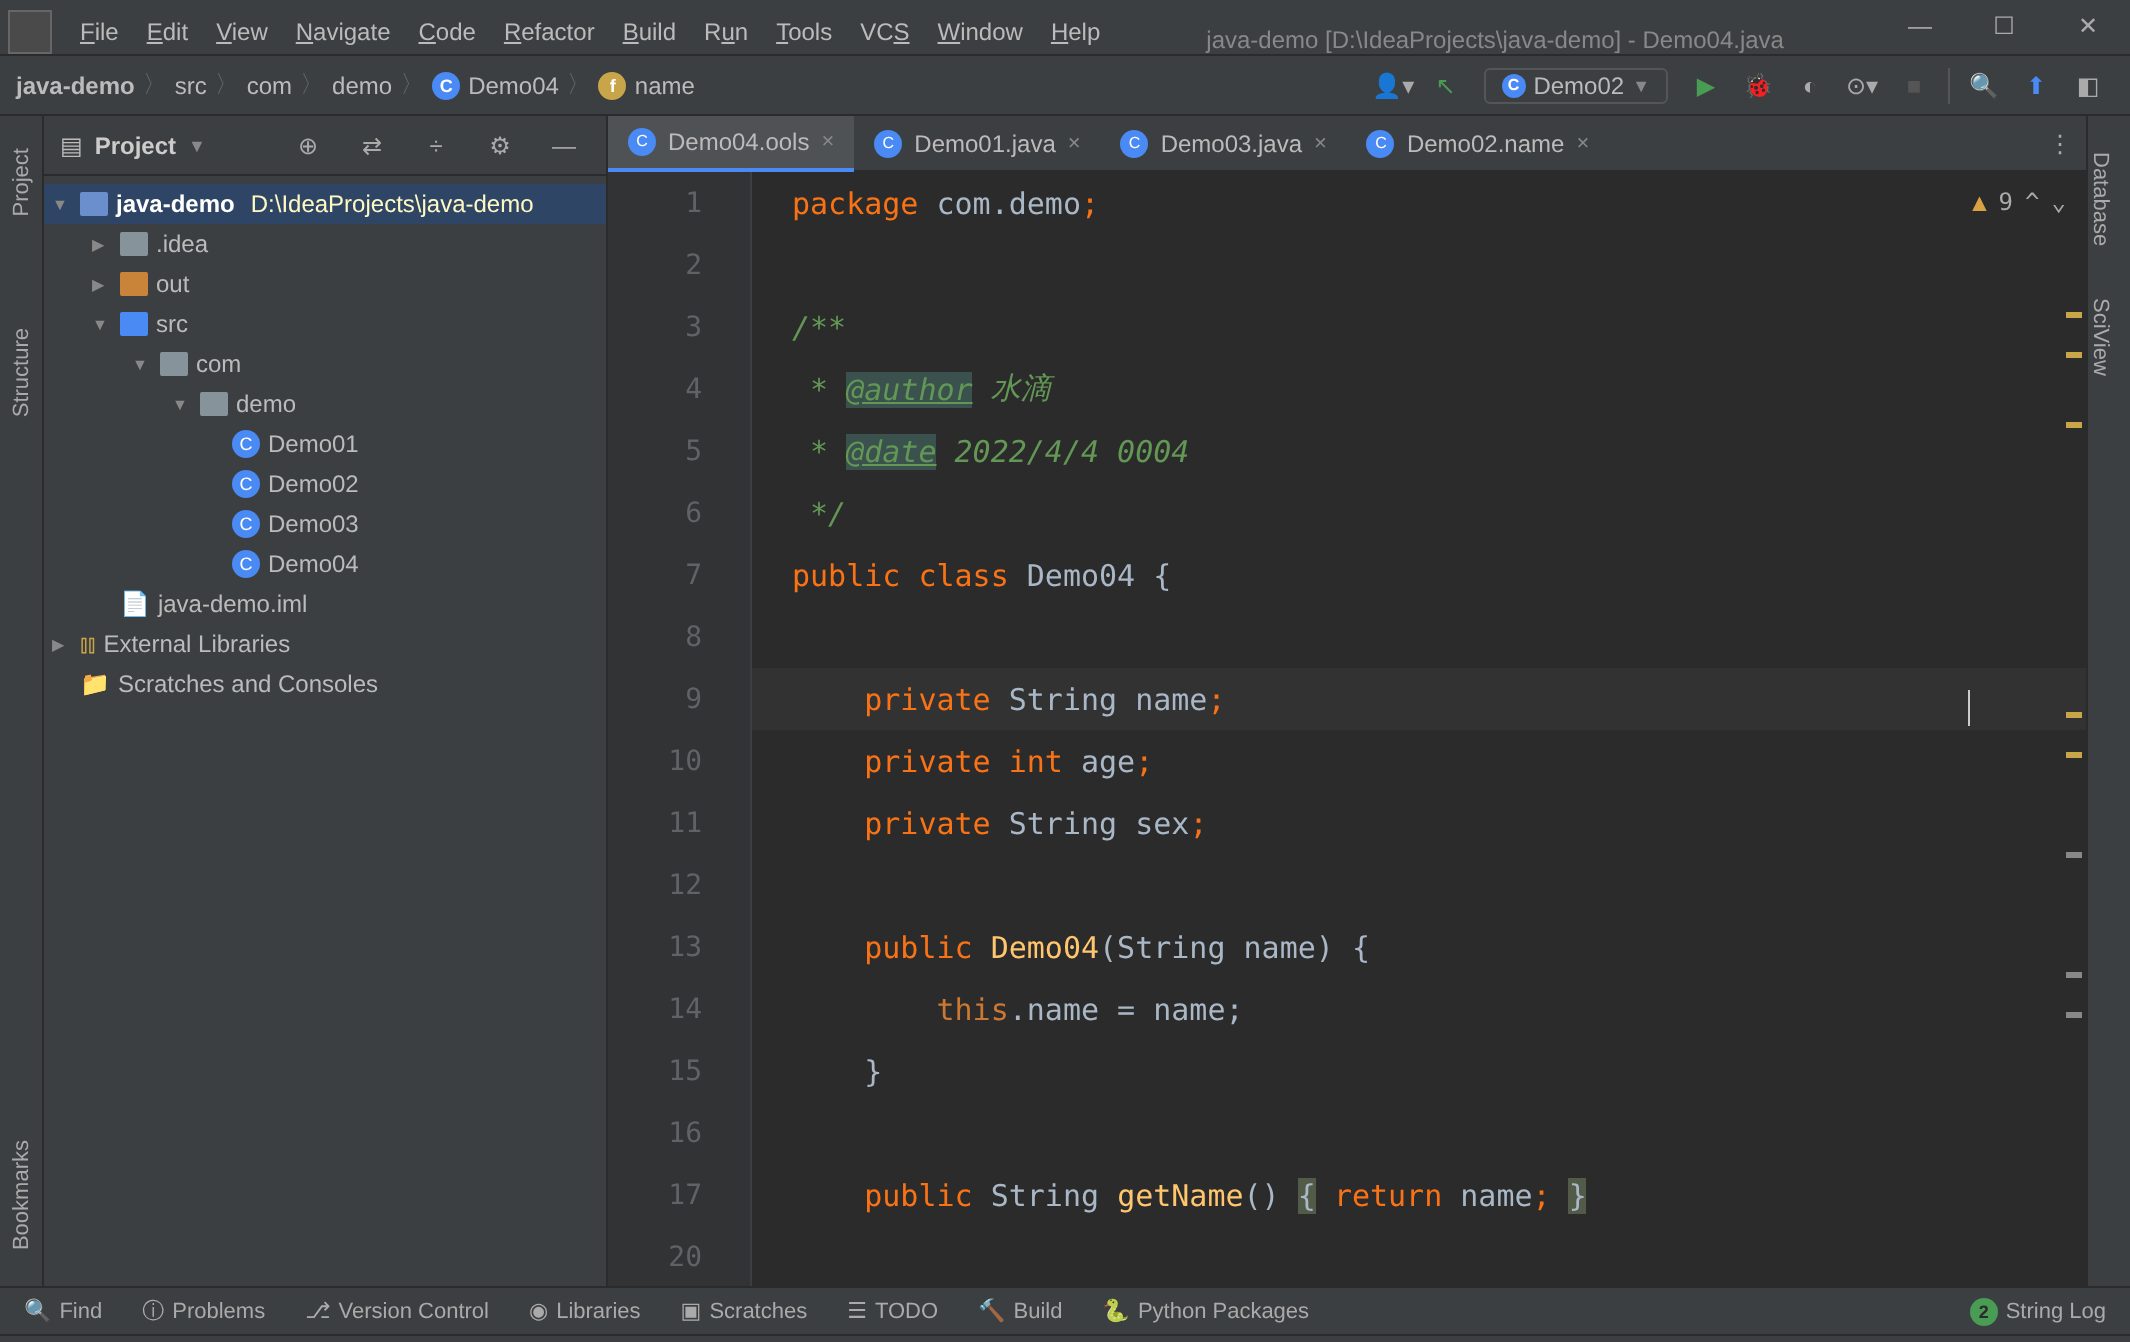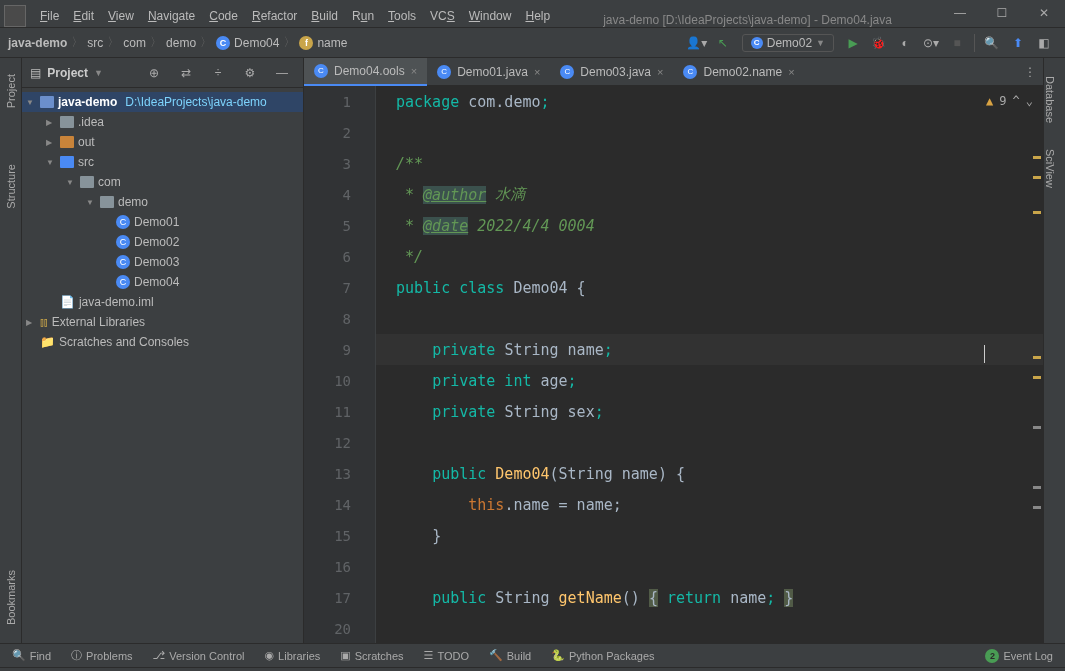--- a/index.html
+++ b/index.html
@@ -45,21 +45,21 @@
 .tab { display:flex; align-items:center; gap:6px; padding:0 10px; height:28px; cursor:default; }
 .tab.active { background:#4e5254; border-bottom:2px solid #4a8af4; }
 .tab .close { color:#888; font-size:11px; }
 .tab-icon { width:14px; height:14px; border-radius:50%; background:#4a8af4; display:flex; align-items:center; justify-content:center; font-size:8px; color:#fff; }
 .code-area { flex:1; display:flex; position:relative; overflow:hidden; }
 .gutter { width:72px; background:#313335; border-right:1px solid #3c3f41; }
 .gutter-row { height:31px; display:flex; align-items:center; justify-content:flex-end; padding-right:24px; color:#606366; font-size:14px; font-family:Consolas,monospace; }
 .code { flex:1; background:#2b2b2b; font-family:Consolas,monospace; font-size:15px; position:relative; }
 .code-line { height:31px; display:flex; align-items:center; padding-left:20px; white-space:pre; }
 .code-line.hl { background:#323232; }
-.kw { color:#14b8a6; }
+.kw { color:#f97316; }
 .pkg { color:#a9b7c6; }
 .comment { color:#629755; font-style:italic; }
 .doc-tag { color:#629755; font-style:italic; text-decoration:underline; background:#3b514d; }
 .fn { color:#ffc66d; }
 .plain { color:#a9b7c6; }
 .this-kw { color:#cc7832; }
 .hlbox { background:#515b47; }
 .rightgutter { width:22px; background:#3c3f41; border-left:1px solid #2b2b2b; }
 .rightgutter .rot { writing-mode:vertical-rl; color:#aaa; font-size:11px; padding:8px 0; cursor:default; margin-top:10px; }
 .statusbar-tools { height:24px; background:#3c3f41; display:flex; align-items:center; padding:0 12px; border-top:1px solid #2b2b2b; gap:20px; }
@@ -156,21 +156,21 @@
       <span class="tbicon">⇄</span>
       <span class="tbicon">÷</span>
       <span class="tbicon">⚙</span>
       <span class="tbicon">—</span>
     </div>
     <div class="pp-tree">
       <div class="tree-row sel" style="padding-left:4px">
           <span class="arrow fold-open"></span>
           <span class="t-folder" style="background:#6b8fcc"></span>
           <span style="font-weight:bold;color:#fff">java-demo</span>
-          <span style="color:#7dd3fc;margin-left:4px">D:\IdeaProjects\java-demo</span>
+          <span style="color:#fef9c3;margin-left:4px">D:\IdeaProjects\java-demo</span>
         </div>
       <div class="tree-row" style="padding-left:24px">
           <span class="arrow fold-closed"></span>
           <span class="t-folder"></span>
           <span>.idea</span>
         </div>
       <div class="tree-row" style="padding-left:24px">
           <span class="arrow fold-closed"></span>
           <span class="t-folder orange"></span>
           <span>out</span>
@@ -342,21 +342,21 @@
       <span>🔨</span>
       <span>Build</span>
     </div>
   <div class="sb-item">
       <span>🐍</span>
       <span>Python Packages</span>
     </div>
   <div class="spacer"></div>
   <div class="sb-item">
       <span class="event-badge">2</span>
-      <span>Event Log</span>
+      <span>String Log</span>
     </div>
 </div>
 
 <div class="statusbar">
 
   <div class="spacer"></div>
 
 </div>
 
 </body></html>

